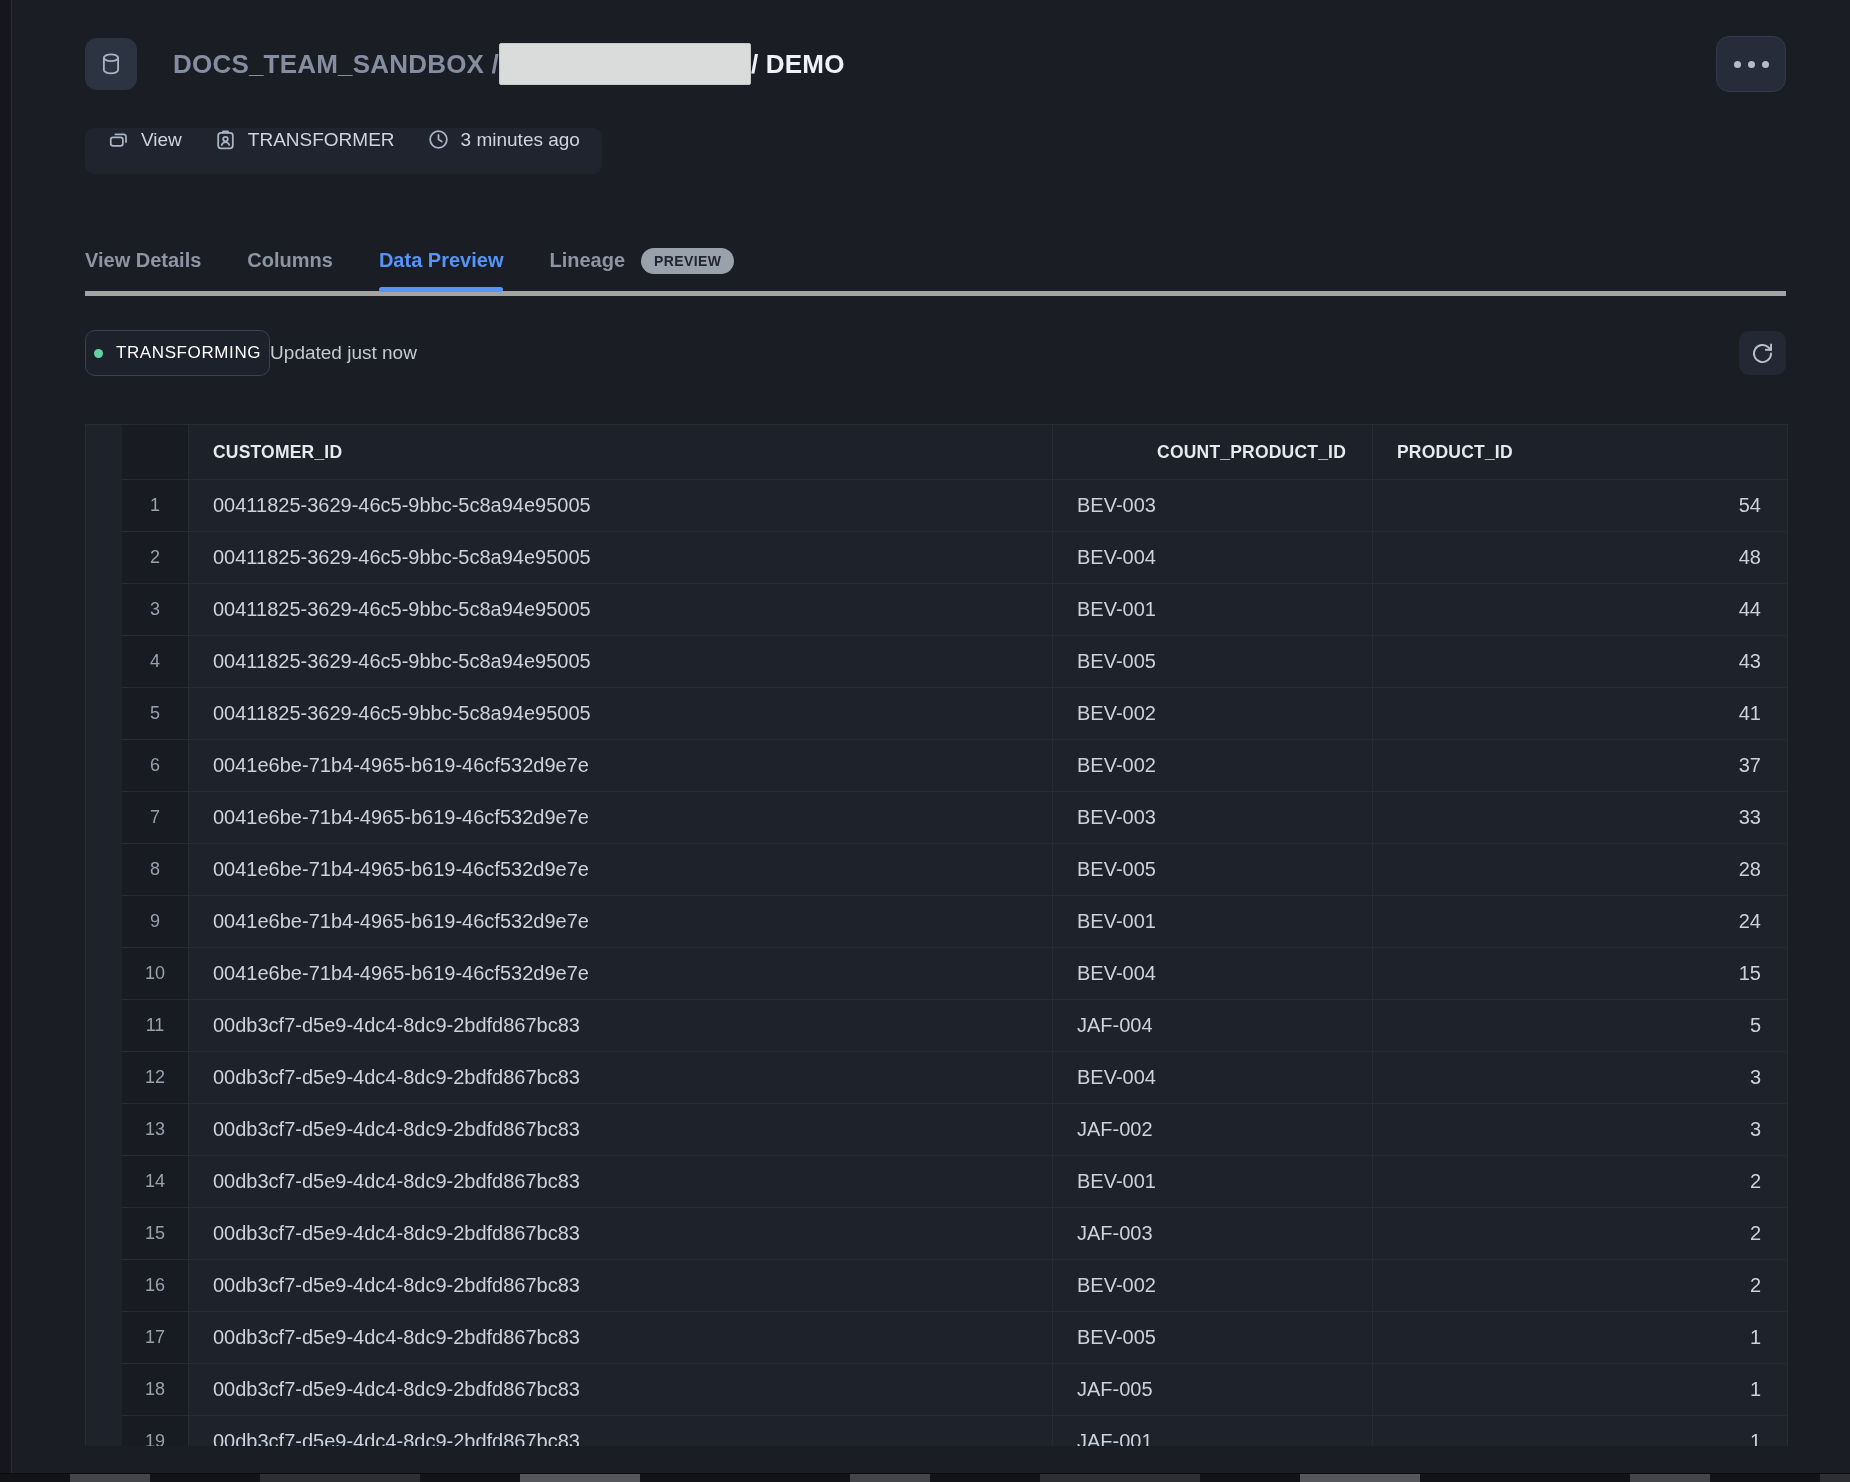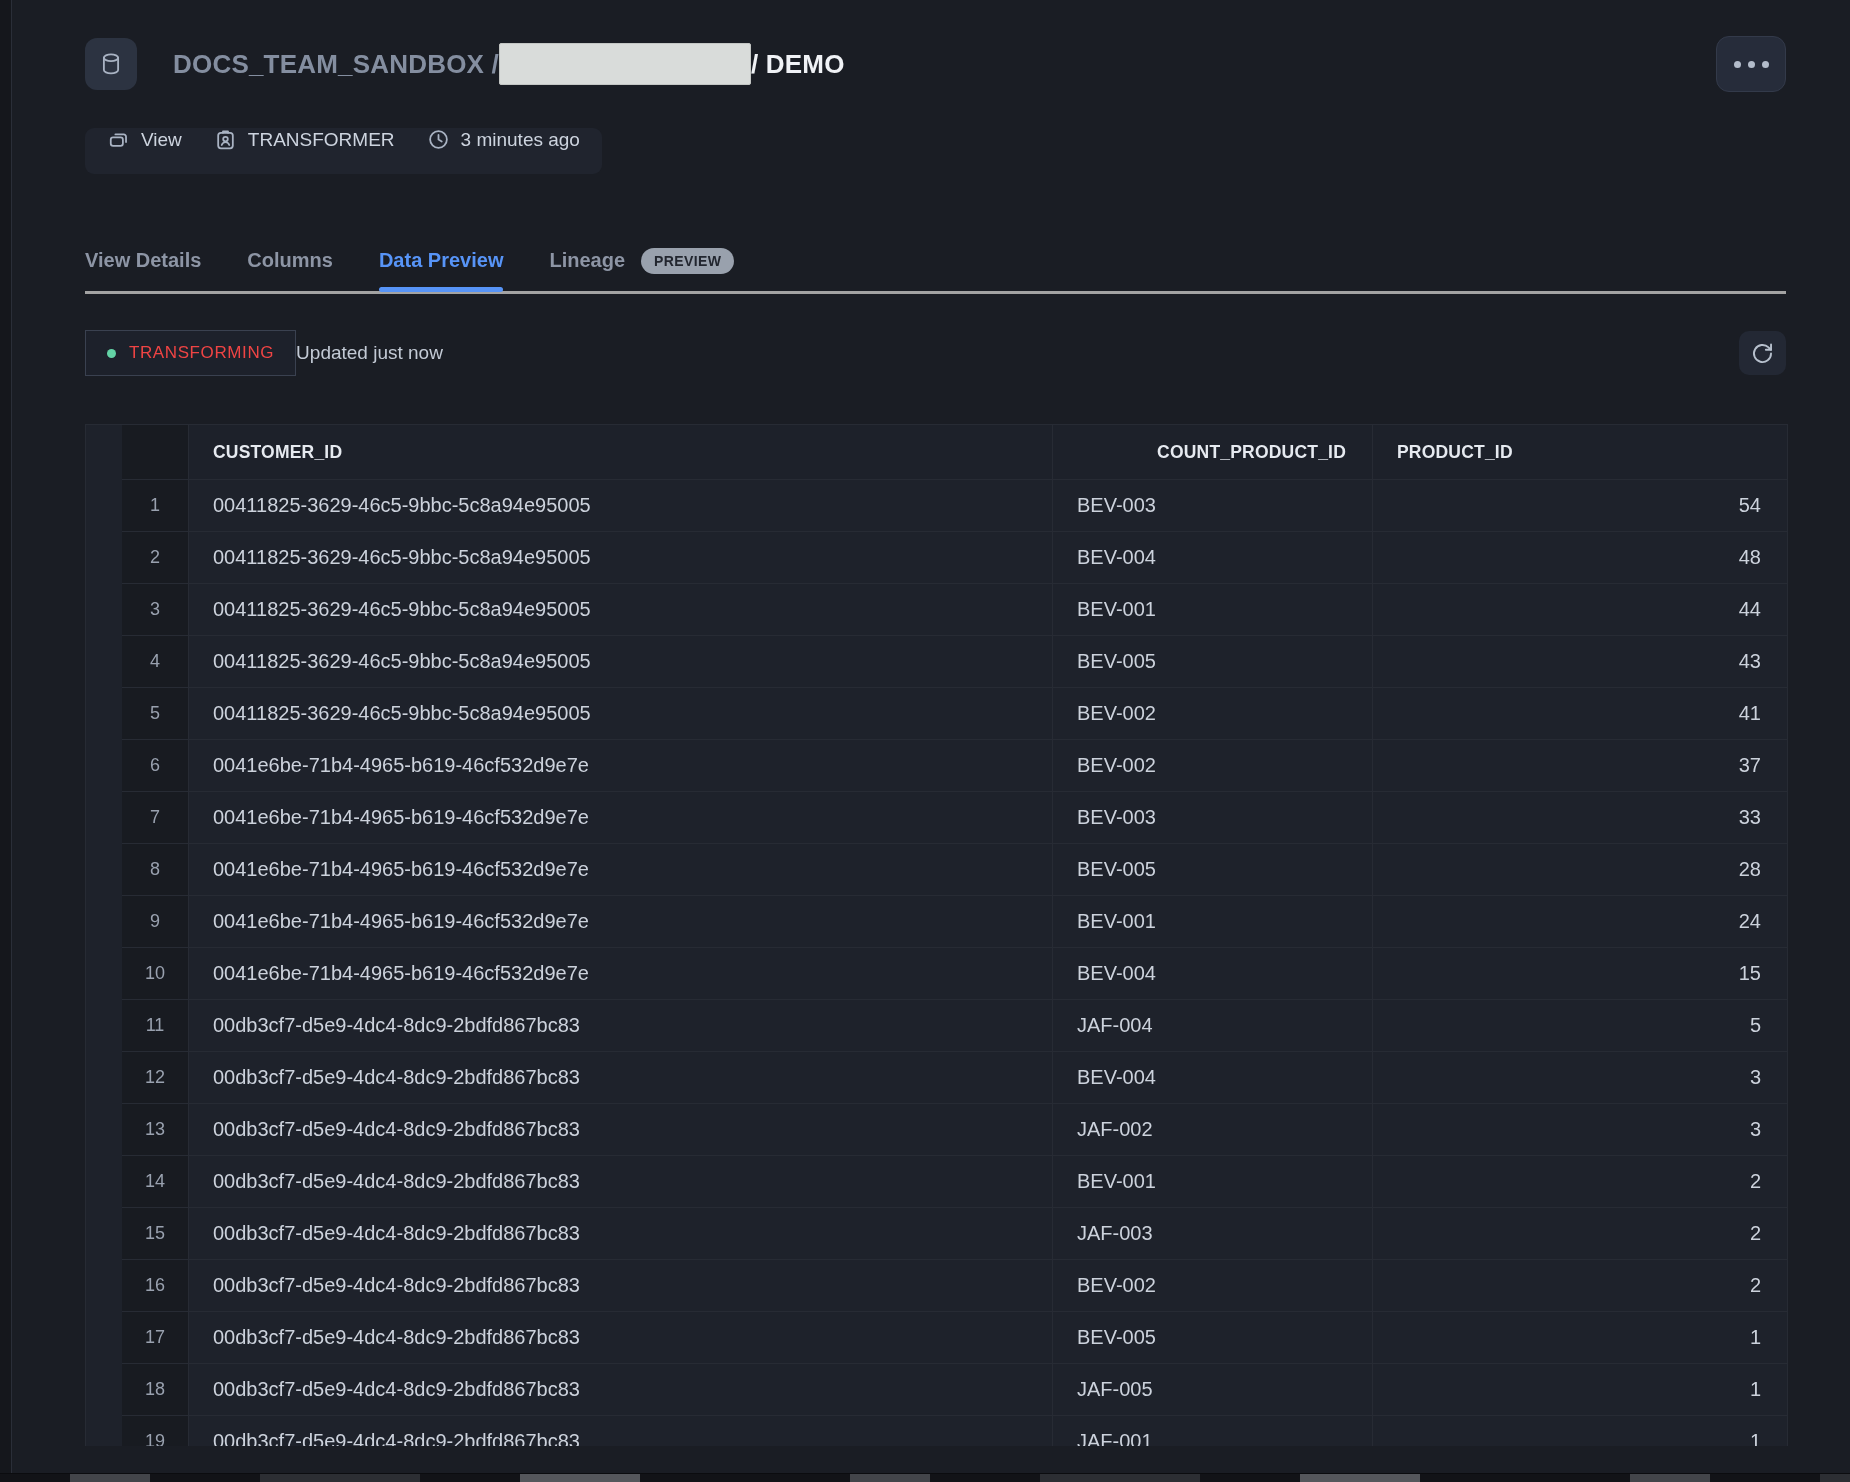--- a/index.html
+++ b/index.html
@@ -34,37 +34,37 @@
   .meta-row {
     position:absolute; left:85px; top:128px; height:46px;
     display:inline-flex; align-items:flex-start; gap:32px;
     background:#20242e; border-radius:9px; padding:0 22px;
   }
   .meta-item { display:flex; align-items:center; gap:11px; color:#cdd4df; font-size:19px; }
   .meta-item svg { display:block; }
   
   .tabs {
     position:absolute; left:85px; right:64px; top:230px; height:61px;
-    display:flex; align-items:center; gap:46px; border-bottom:3px solid #a3a3a3;
+    display:flex; align-items:center; gap:46px; border-bottom:5px solid #a3a3a3;
   }
   .tab { position:relative; height:100%; display:flex; align-items:center; gap:16px;
          font-size:20px; font-weight:bold; color:#8d95a5; cursor:pointer; }
   .tab.active { color:#5794f7; }
   .tab.active::after { content:""; position:absolute; left:0; right:0; bottom:-1px;
                        height:5px; border-radius:3px; background:#5794f7; }
   .preview-pill {
     background:#99a1ad; color:#22262f; font-size:14px; font-weight:bold;
     letter-spacing:0.4px; border-radius:999px; padding:6px 13px; line-height:1;
   }
   
   .status-row { position:absolute; left:85px; right:64px; top:330px; height:46px; display:flex; align-items:center; }
   .transforming-chip {
-    display:inline-flex; align-items:center; gap:13px; height:44px; padding:0 21px;
-    border:1px solid #3a4150; border-radius:0; background:#1d212b;
-    color:#ef4444; font-size:17px; letter-spacing:0.6px;
+    display:inline-flex; align-items:center; gap:13px; height:44px; padding:0 8px;
+    border:1px solid #3a4150; border-radius:10px; background:#1d212b;
+    color:#ffffff; font-size:17px; letter-spacing:0.6px;
   }
   .green-dot { width:9px; height:9px; border-radius:50%; background:#63d3a6; }
   .updated-text { color:#c3cad5; font-size:19px; }
   .refresh-btn {
     margin-left:auto; width:47px; height:44px; border-radius:10px; background:#232834;
     display:flex; align-items:center; justify-content:center; cursor:pointer;
   }
   
   .grid-wrap {
     position:absolute; left:85px; top:424px; width:1703px; height:1022px;

